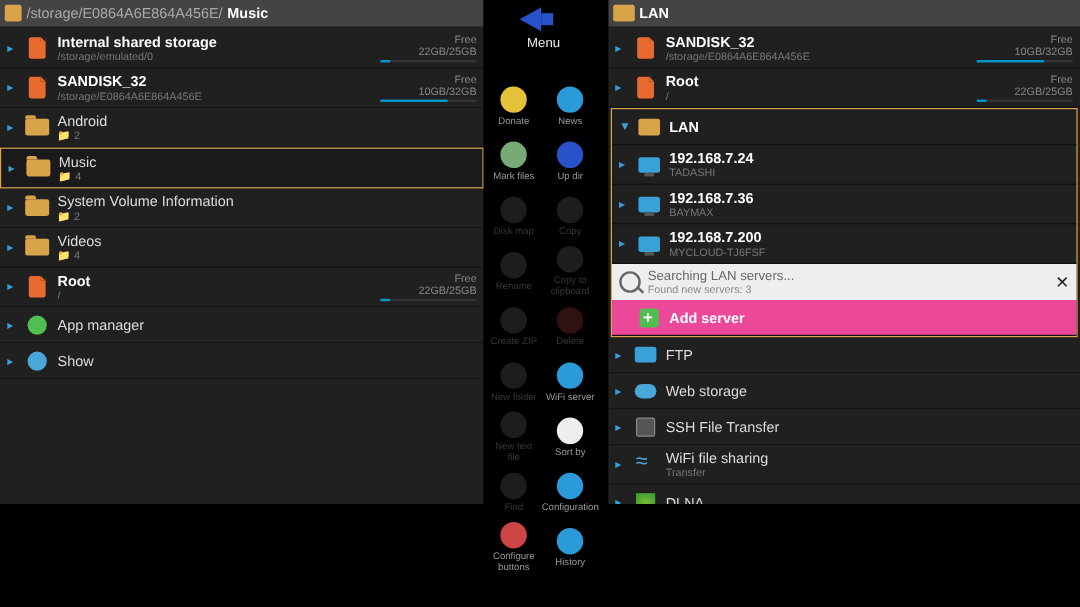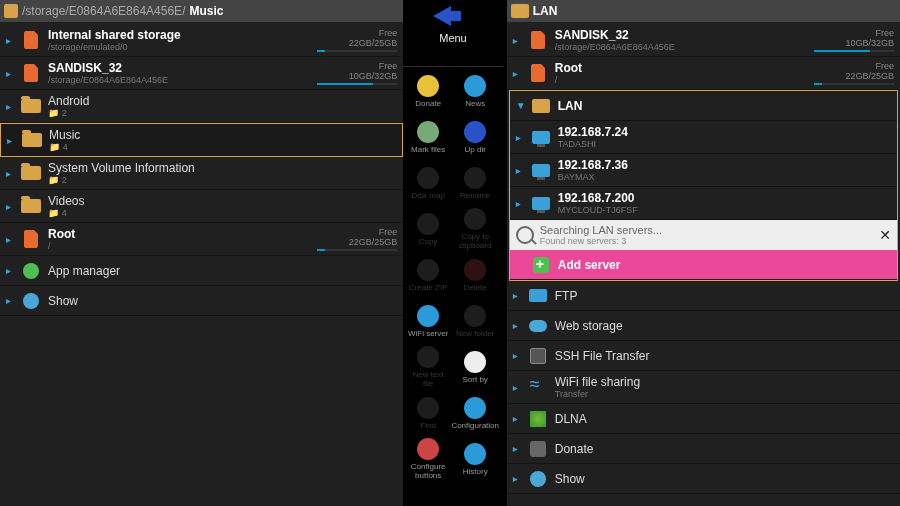--- a/index.html
+++ b/index.html
@@ -1,17 +1,17 @@
 <!DOCTYPE html>
 <html><head>
 <meta charset="utf-8">
 <style>
   *{box-sizing:border-box;margin:0;padding:0;font-family:Arial,Helvetica,sans-serif}
   body{background:#000;color:#ccc;width:900px;height:506px;overflow:hidden;font-size:11px}
-  .app{display:flex;width:900px;height:506px}
+  .app{display:flex;width:900px;height:420px}
   .pane{background:#202020;overflow:hidden;display:flex;flex-direction:column}
   .pane.left{width:405px}
   .pane.right{width:395px;margin-left:4px}
   .toolbar{width:100px;background:#000;display:flex;flex-direction:column;align-items:center;padding-top:4px}
   .path-bar{height:22px;background:#444;display:flex;align-items:center;padding:0 4px;gap:4px;font-size:12px}
   .path-bar .crumb-last{color:#fff;font-weight:bold}
   .path-bar .crumb{color:#aaa}
   .path-icon{width:14px;height:14px;background:#d9a34a;display:inline-block;border-radius:2px}
   .items{flex:1;overflow:hidden;padding:2px 0}
   .row{display:flex;align-items:center;padding:4px 6px;gap:6px;border-bottom:1px solid #151515;position:relative;min-height:30px}
@@ -204,45 +204,45 @@
         <div class="tool">
     <span class="ti" style="background:#2951c8"></span>
     <span>Up dir</span>
   </div>
         <div class="tool dis">
     <span class="ti" style="background:#555"></span>
     <span>Disk map</span>
   </div>
         <div class="tool dis">
     <span class="ti" style="background:#555"></span>
+    <span>Copy</span>
+  </div>
+        <div class="tool dis">
+    <span class="ti" style="background:#555"></span>
     <span>Rename</span>
-  </div>
-        <div class="tool dis">
-    <span class="ti" style="background:#555"></span>
-    <span>Copy</span>
   </div>
         <div class="tool dis">
     <span class="ti" style="background:#555"></span>
     <span>Copy to clipboard</span>
   </div>
         <div class="tool dis">
     <span class="ti" style="background:#555"></span>
     <span>Create ZIP</span>
   </div>
         <div class="tool dis">
     <span class="ti" style="background:#833"></span>
     <span>Delete</span>
   </div>
+        <div class="tool dis">
+    <span class="ti" style="background:#555"></span>
+    <span>New folder</span>
+  </div>
         <div class="tool">
     <span class="ti" style="background:#2a9ad8"></span>
     <span>WiFi server</span>
-  </div>
-        <div class="tool dis">
-    <span class="ti" style="background:#555"></span>
-    <span>New folder</span>
   </div>
         <div class="tool dis">
     <span class="ti" style="background:#555"></span>
     <span>New text file</span>
   </div>
         <div class="tool">
     <span class="ti" style="background:#eee"></span>
     <span>Sort by</span>
   </div>
         <div class="tool dis">

